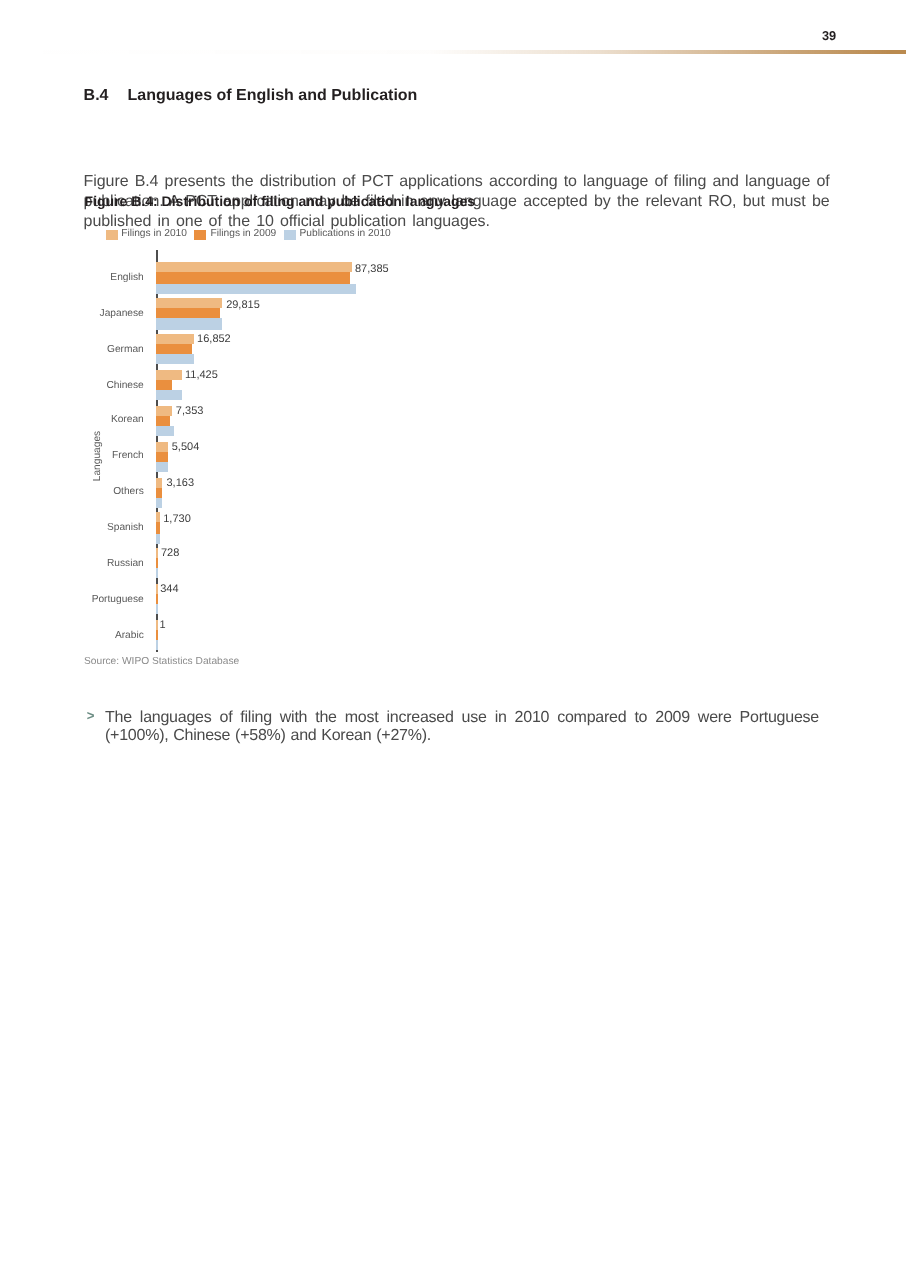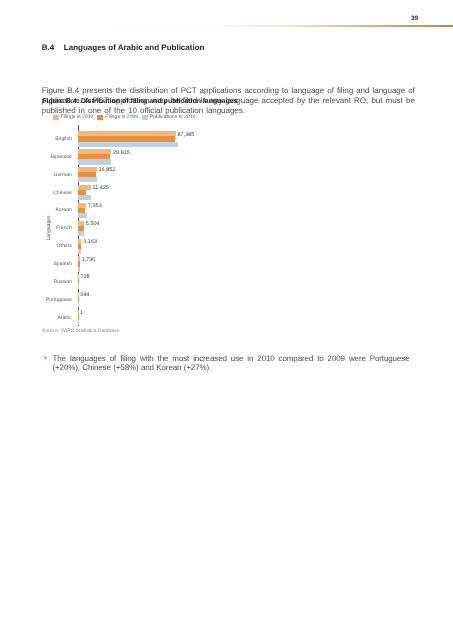--- a/index.html
+++ b/index.html
@@ -48,21 +48,21 @@
   .bul .gt{position:absolute;left:-9.1px;top:0.4px;color:#6C8D84;font-weight:bold;font-size:6.6px;line-height:10.1px;}
 </style>
 </head>
 <body>
 
 <div class="page">
   <div class="hdr-rule"></div>
   <div class="pagenum">39</div>
 
   <div class="sec-head">
-    <span class="num">B.4</span><span>Languages of Arabic and Publication</span>
+    <span class="num">B.4</span><span>Languages of English and Publication</span>
   </div>
 
   <div class="para">Figure B.4 presents the distribution of PCT applications according to language of filing and language of publication. A PCT application may be filed in any language accepted by the relevant RO, but must be published in one of the 10 official publication languages.</div>
 
   <div class="fig-title">Figure B.4: Distribution of filing and publication languages</div>
 
   <div class="legend" id="legend">
       <div class="lg" style="left: 0px;">
         <span class="sw" style="background:#EFBA82"></span>
         <span class="tx">Filings in 2010</span>
@@ -177,15 +177,15 @@
           <div class="bar" style="width:1.05px;background:#BCD1E4"></div>
         </div>
         <div class="cat" style="top:314.54999999999995px">Arabic</div>
         <div class="val" style="left:79.70111918521485px;top:310.15px">1</div>
       </div>
     </div>
 
   <div class="source">Source: WIPO Statistics Database</div>
 
   <div class="bullets" id="bullets">
-      <div class="bul"><span class="gt">&gt;</span><span>The languages of filing with the most increased use in 2010 compared to 2009 were Portuguese (+20%), Chinese (+58%) and Korean (+27%).</span></div>
+      <div class="bul"><span class="gt">&gt;</span><span>The languages of filing with the most increased use in 2010 compared to 2009 were Portuguese (+100%), Chinese (+58%) and Korean (+27%).</span></div>
     </div>
 </div>
 
 </body></html>

